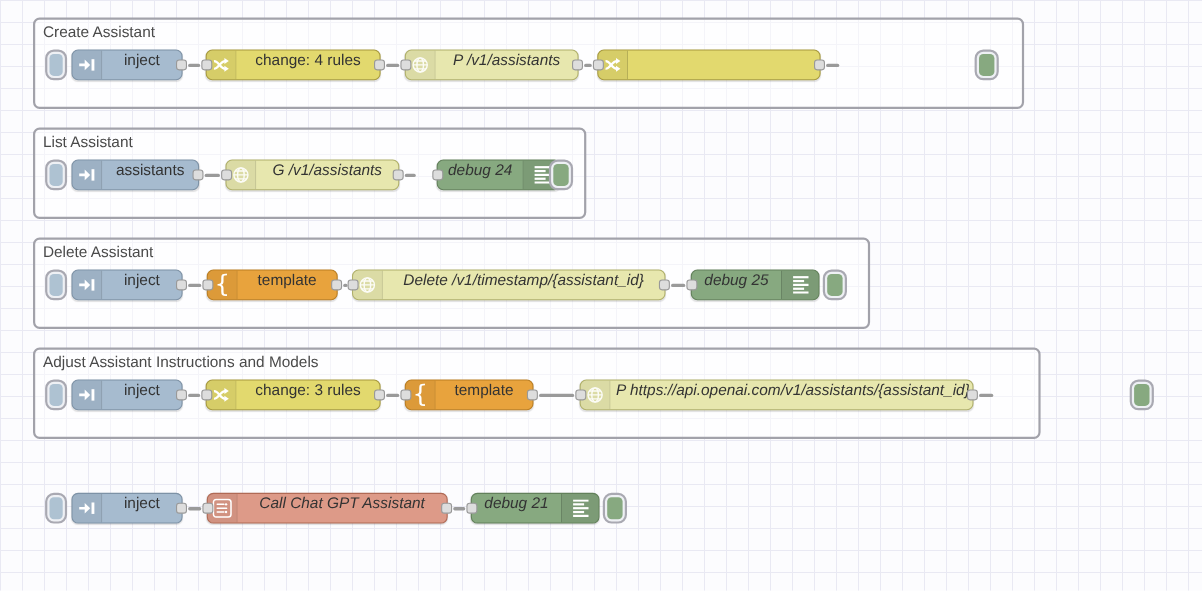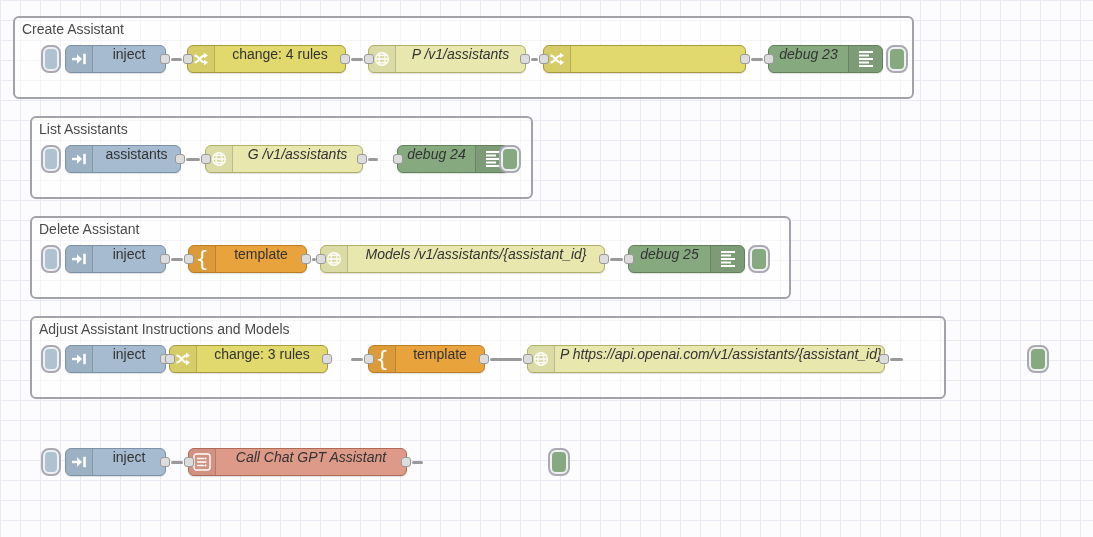--- a/index.html
+++ b/index.html
@@ -97,21 +97,21 @@
       <rect x="1" y="1" width="16" height="16" rx="2.5"></rect>
       <path d="M4.5 5.5h6M4.5 9h8.5M4.5 12.5h6" stroke-linecap="round"></path>
       <circle cx="12.5" cy="5.5" r="1.1" fill="#fff" stroke="none"></circle>
       <circle cx="12.5" cy="12.5" r="1.1" fill="#fff" stroke="none"></circle>
     </g>
   </defs>
 </svg>
 
 <div class="canvas">
 
-  <div class="group" style="left:13px;top:16px;width:901px;height:83px">
+  <div class="group" style="left:30px;top:16px;width:901px;height:83px">
     <div class="group-title">Create Assistant</div>
   </div>
   <div class="nbtn" style="left:41px;top:45px">
       <div class="fill fill-inject"></div>
     </div>
   <div class="node n-inject" style="left:65px;top:45px;width:101px">
     <span class="icon-area">
         <svg width="16" height="16" viewBox="0 0 16 16">
           <use href="#ic-inject"></use>
         </svg>
@@ -145,35 +145,26 @@
   <div class="node n-change" style="left:543px;top:45px;width:203px">
     <span class="port in"></span>
     <span class="icon-area">
         <svg width="16" height="16" viewBox="0 0 16 16">
           <use href="#ic-shuffle"></use>
         </svg>
       </span>
     <span class="port out"></span>
   </div>
   <div class="wire" style="left:751px;top:58px;width:12px"></div>
-  <div class="node n-debug italic" style="left:768px;top:45px;width:115px">
-    <span class="port in"></span>
-    <span class="node-label">debug 23</span>
-    <span class="icon-area right">
-        <svg width="16" height="16" viewBox="0 0 16 16">
-          <use href="#ic-console"></use>
-        </svg>
-      </span>
-  </div>
   <div class="nbtn right" style="left:886px;top:45px">
       <div class="fill fill-debug"></div>
     </div>
 
   <div class="group" style="left:30px;top:116px;width:503px;height:83px">
-    <div class="group-title">List Assistants</div>
+    <div class="group-title">List Assistant</div>
   </div>
   <div class="nbtn" style="left:41px;top:145px">
       <div class="fill fill-inject"></div>
     </div>
   <div class="node n-inject" style="left:65px;top:145px;width:116px">
     <span class="icon-area">
         <svg width="16" height="16" viewBox="0 0 16 16">
           <use href="#ic-inject"></use>
         </svg>
       </span>
@@ -230,21 +221,21 @@
     <span class="port out"></span>
   </div>
   <div class="wire" style="left:312px;top:258px;width:4px"></div>
   <div class="node n-http italic" style="left:320px;top:245px;width:285px">
     <span class="port in"></span>
     <span class="icon-area">
         <svg width="16" height="16" viewBox="0 0 16 16">
           <use href="#ic-globe"></use>
         </svg>
       </span>
-    <span class="node-label">Models /v1/assistants/{assistant_id}</span>
+    <span class="node-label">Delete /v1/timestamp/{assistant_id}</span>
     <span class="port out"></span>
   </div>
   <div class="wire" style="left:610px;top:258px;width:13px"></div>
   <div class="node n-debug italic" style="left:628px;top:245px;width:117px">
     <span class="port in"></span>
     <span class="node-label">debug 25</span>
     <span class="icon-area right">
         <svg width="16" height="16" viewBox="0 0 16 16">
           <use href="#ic-console"></use>
         </svg>
@@ -263,21 +254,21 @@
   <div class="node n-inject" style="left:65px;top:345px;width:101px">
     <span class="icon-area">
         <svg width="16" height="16" viewBox="0 0 16 16">
           <use href="#ic-inject"></use>
         </svg>
       </span>
     <span class="node-label">inject</span>
     <span class="port out"></span>
   </div>
   <div class="wire" style="left:171px;top:358px;width:11px"></div>
-  <div class="node n-change" style="left:169px;top:345px;width:159px">
+  <div class="node n-change" style="left:187px;top:345px;width:159px">
     <span class="port in"></span>
     <span class="icon-area">
         <svg width="16" height="16" viewBox="0 0 16 16">
           <use href="#ic-shuffle"></use>
         </svg>
       </span>
     <span class="node-label">change: 3 rules</span>
     <span class="port out"></span>
   </div>
   <div class="wire" style="left:351px;top:358px;width:12px"></div>
@@ -322,17 +313,26 @@
     <span class="port in"></span>
     <span class="icon-area">
         <svg width="18" height="18" viewBox="0 0 18 18">
           <use href="#ic-subflow"></use>
         </svg>
       </span>
     <span class="node-label">Call Chat GPT Assistant</span>
     <span class="port out"></span>
   </div>
   <div class="wire" style="left:412px;top:461px;width:11px"></div>
+  <div class="node n-debug italic" style="left:428px;top:448px;width:117px">
+    <span class="port in"></span>
+    <span class="node-label">debug 21</span>
+    <span class="icon-area right">
+        <svg width="16" height="16" viewBox="0 0 16 16">
+          <use href="#ic-console"></use>
+        </svg>
+      </span>
+  </div>
   <div class="nbtn right" style="left:548px;top:448px">
       <div class="fill fill-debug"></div>
     </div>
 
 </div>
 
 </body></html>

